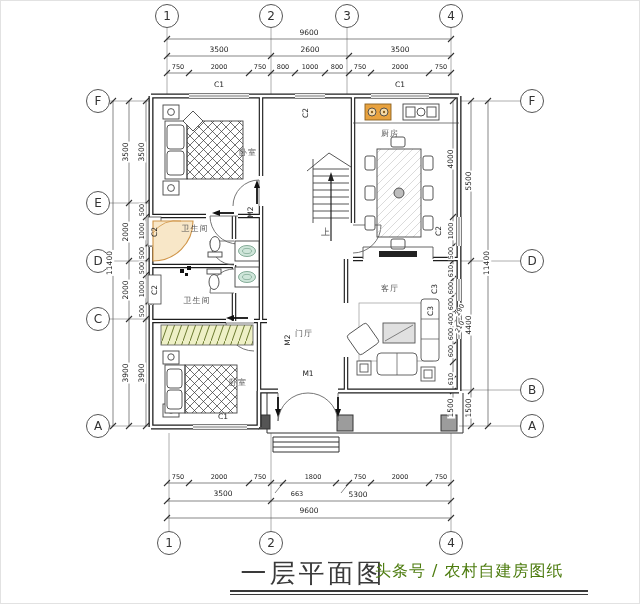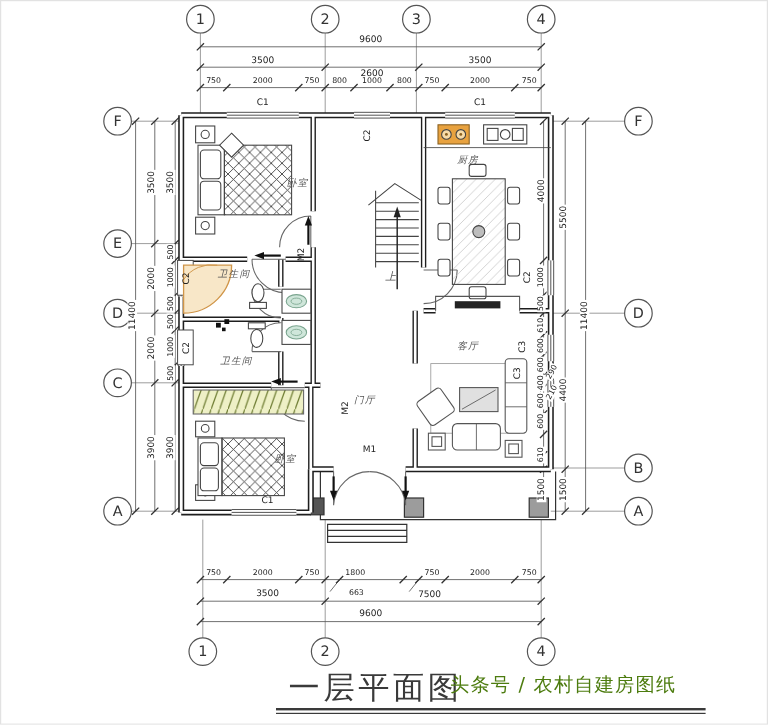--- a/index.html
+++ b/index.html
@@ -5,21 +5,21 @@
   html,body{margin:0;padding:0;background:#fff;}
   #stage{position:relative;width:640px;height:604px;background:#fff;overflow:hidden;
          font-family:"DejaVu Sans",sans-serif;border:1px solid #e2e2e2;box-sizing:border-box;}
   #plan-svg{position:absolute;left:0;top:0;}
   .dim,.dimv,.dimL{position:absolute;font-size:7.5px;color:#222;background:#fff;line-height:1;
        padding:0 1px;transform:translate(-50%,-50%);white-space:nowrap;}
   .dimv{transform:translate(-50%,-50%) rotate(-90deg);}
   .dimL{font-size:6.5px;transform:translate(-50%,-50%) rotate(-62deg);}
   .small{font-size:6.5px;}
   .room{position:absolute;font-size:8px;color:#555;transform:translate(-50%,-50%);
-        white-space:nowrap;letter-spacing:1px;line-height:1;font-style:italic;}
+        white-space:nowrap;letter-spacing:1px;line-height:1;}
   .tag{position:absolute;font-size:7.5px;color:#222;transform:translate(-50%,-50%);
        white-space:nowrap;line-height:1;}
   .tagv{position:absolute;font-size:7.5px;color:#222;transform:translate(-50%,-50%) rotate(-90deg);
        white-space:nowrap;line-height:1;}
   .axis{position:absolute;width:22px;height:22px;border:1.4px solid #555;border-radius:50%;
         background:#fff;color:#333;font-size:12px;display:flex;align-items:center;justify-content:center;
         transform:translate(-50%,-50%);line-height:1;}
   .title{position:absolute;font-family:"DejaVu Serif",serif;font-size:26px;color:#3a3a3a;
          letter-spacing:3px;transform:translate(-50%,-50%);white-space:nowrap;}
   .uline{position:absolute;background:#3a3a3a;}
@@ -262,45 +262,45 @@
   <div class="axis" style="left:97px;top:260px">D</div>
   <div class="axis" style="left:97px;top:318px">C</div>
   <div class="axis" style="left:97px;top:425px">A</div>
   <div class="axis" style="left:531px;top:100px">F</div>
   <div class="axis" style="left:531px;top:260px">D</div>
   <div class="axis" style="left:531px;top:389px">B</div>
   <div class="axis" style="left:531px;top:425px">A</div>
 
   <span class="dim" style="left:308px;top:32px">9600</span>
   <span class="dim" style="left:218px;top:49px">3500</span>
-  <span class="dim" style="left:309px;top:60px">2600</span>
+  <span class="dim" style="left:309px;top:49px">2600</span>
   <span class="dim" style="left:399px;top:49px">3500</span>
   <span class="dim small" style="left:177px;top:66px">750</span>
   <span class="dim small" style="left:218px;top:66px">2000</span>
   <span class="dim small" style="left:259px;top:66px">750</span>
   <span class="dim small" style="left:282px;top:66px">800</span>
   <span class="dim small" style="left:309px;top:66px">1000</span>
   <span class="dim small" style="left:336px;top:66px">800</span>
   <span class="dim small" style="left:359px;top:66px">750</span>
   <span class="dim small" style="left:399px;top:66px">2000</span>
   <span class="dim small" style="left:440px;top:66px">750</span>
   <span class="tag" style="left:218px;top:84px">C1</span>
   <span class="tag" style="left:399px;top:84px">C1</span>
   <span class="tagv" style="left:305px;top:112px">C2</span>
 
   <span class="dim small" style="left:177px;top:476px">750</span>
   <span class="dim small" style="left:218px;top:476px">2000</span>
   <span class="dim small" style="left:259px;top:476px">750</span>
-  <span class="dim small" style="left:295px;top:476px">1800</span>
+  <span class="dim small" style="left:312px;top:476px">1800</span>
   <span class="dim small" style="left:359px;top:476px">750</span>
   <span class="dim small" style="left:399px;top:476px">2000</span>
   <span class="dim small" style="left:440px;top:476px">750</span>
   <span class="dim" style="left:222px;top:493px">3500</span>
   <span class="dim small" style="left:296px;top:493px">663</span>
-  <span class="dim" style="left:357px;top:494px">7500</span>
+  <span class="dim" style="left:357px;top:494px">5300</span>
   <span class="dim" style="left:308px;top:510px">9600</span>
 
   <span class="dimv" style="left:109px;top:262px">11400</span>
   <span class="dimv" style="left:125px;top:151px">3500</span>
   <span class="dimv" style="left:125px;top:231px">2000</span>
   <span class="dimv" style="left:125px;top:289px">2000</span>
   <span class="dimv" style="left:125px;top:372px">3900</span>
   <span class="dimv" style="left:141px;top:151px">3500</span>
   <span class="dimv small" style="left:141px;top:209px">500</span>
   <span class="dimv small" style="left:141px;top:230px">1000</span>

